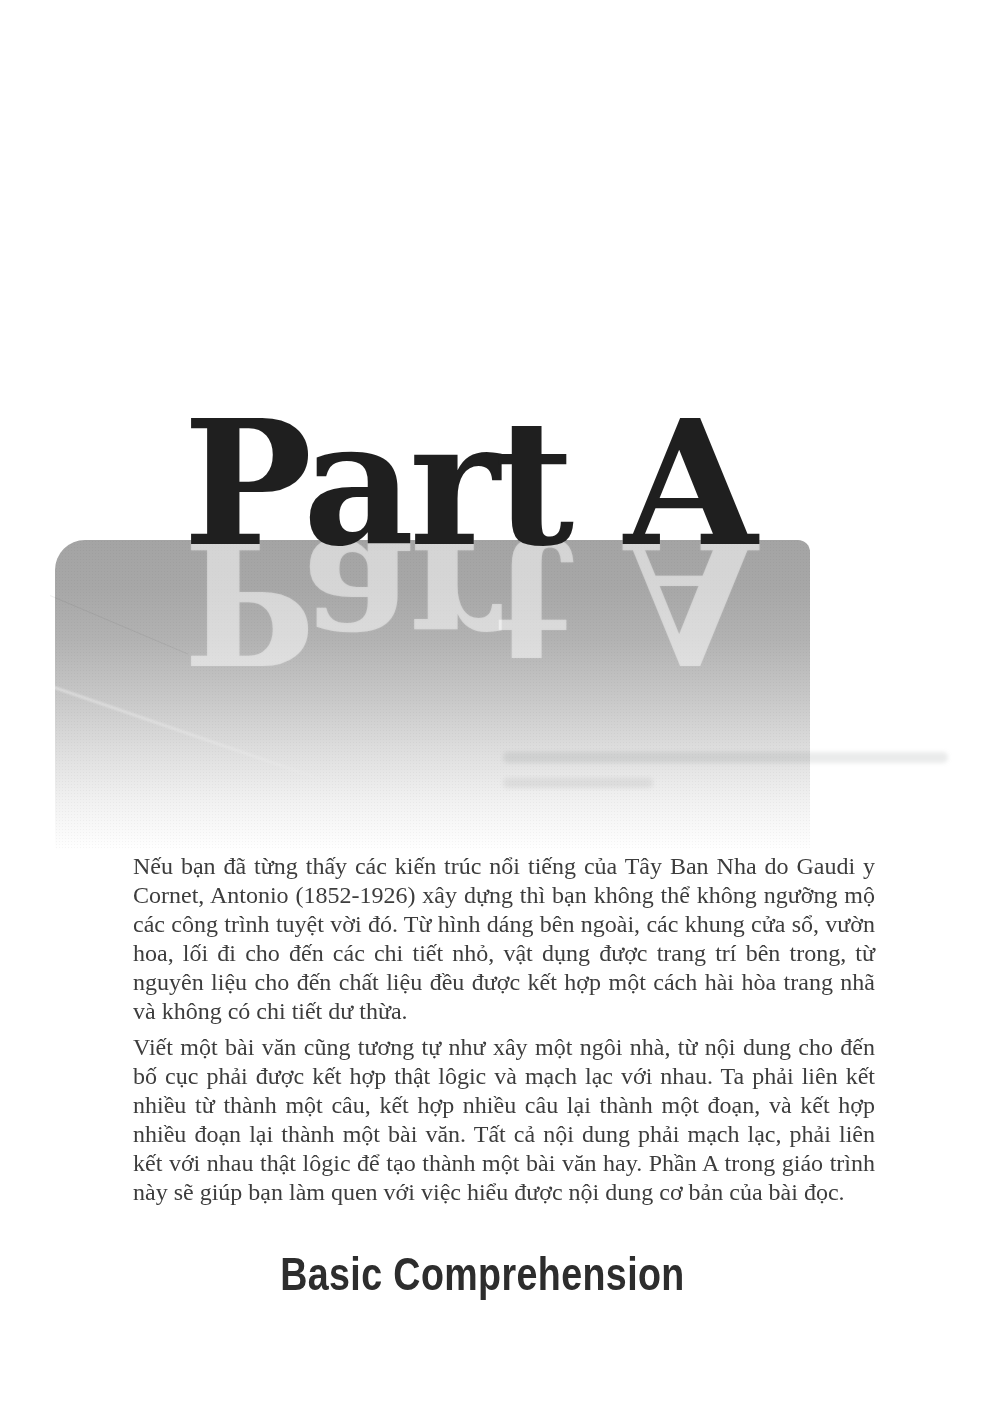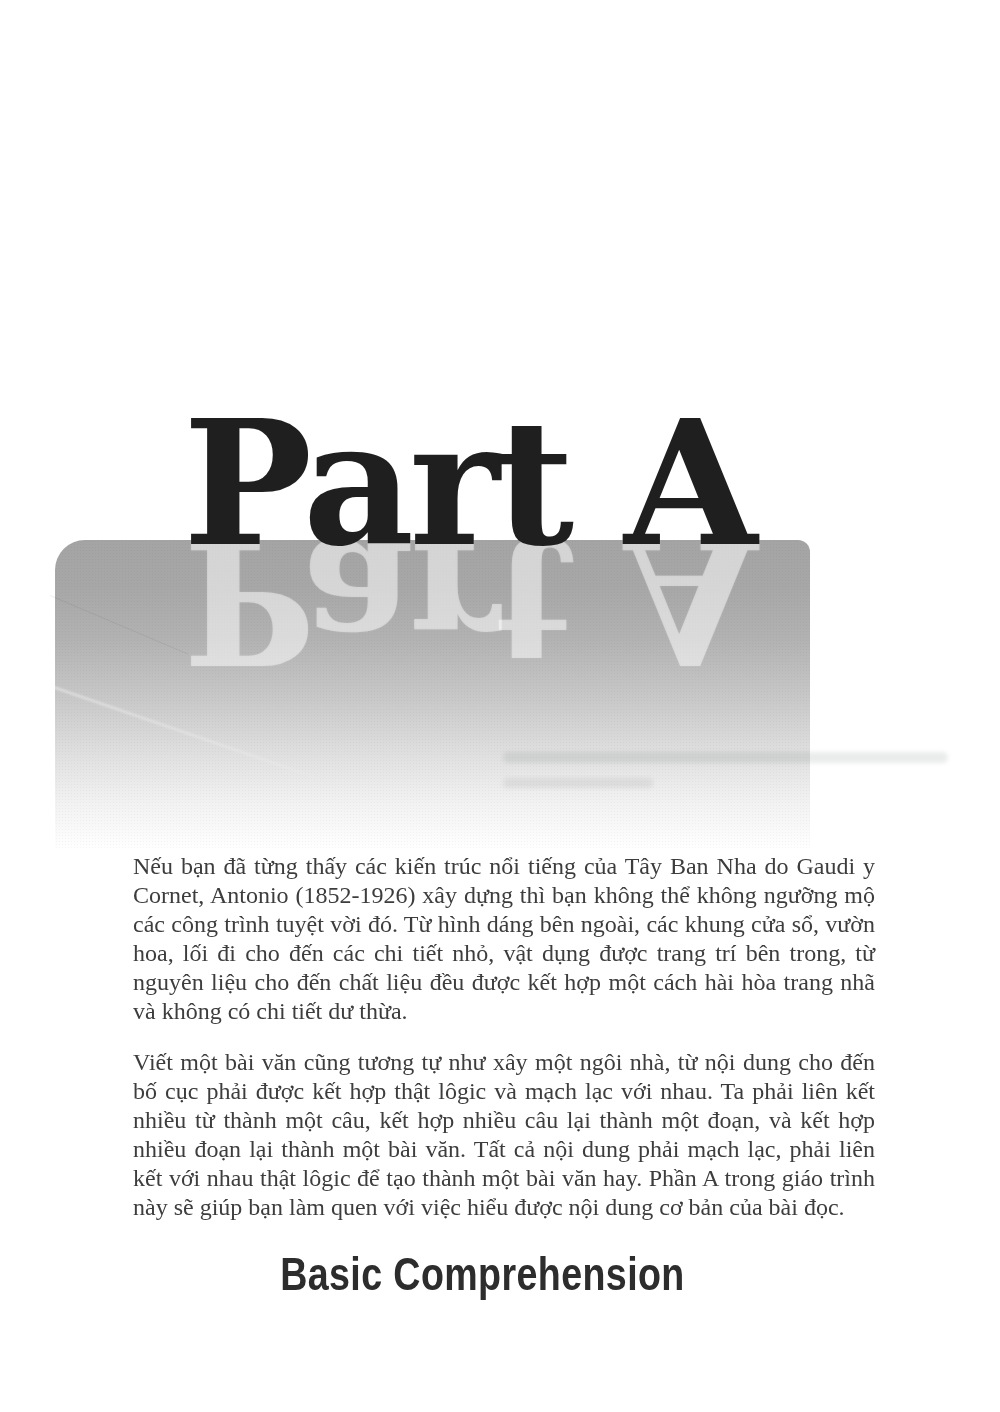--- a/index.html
+++ b/index.html
@@ -83,21 +83,21 @@
     letter-spacing:.5px;
   }
 
   
   .body-text{
     position:absolute;left:133px;top:852px;width:742px;
     font-size:24px;line-height:29px;
     color:var(--body-ink);
     text-align:justify;
   }
-  .body-text p + p{margin-top:22px;font-family:Liberation Serif, serif;}
+  .body-text p + p{margin-top:7px;font-family:Liberation Serif, serif;}
 </style>
 </head>
 <body>
 
 <div>
 
   <div class="band">
     <div class="crease"></div>
     <div class="crease2"></div>
     <div class="smudge s1"></div>

